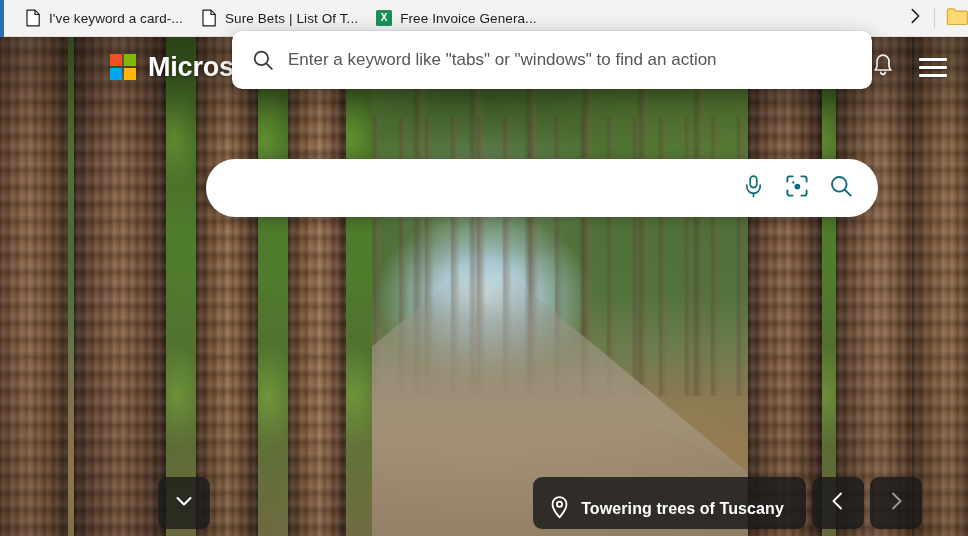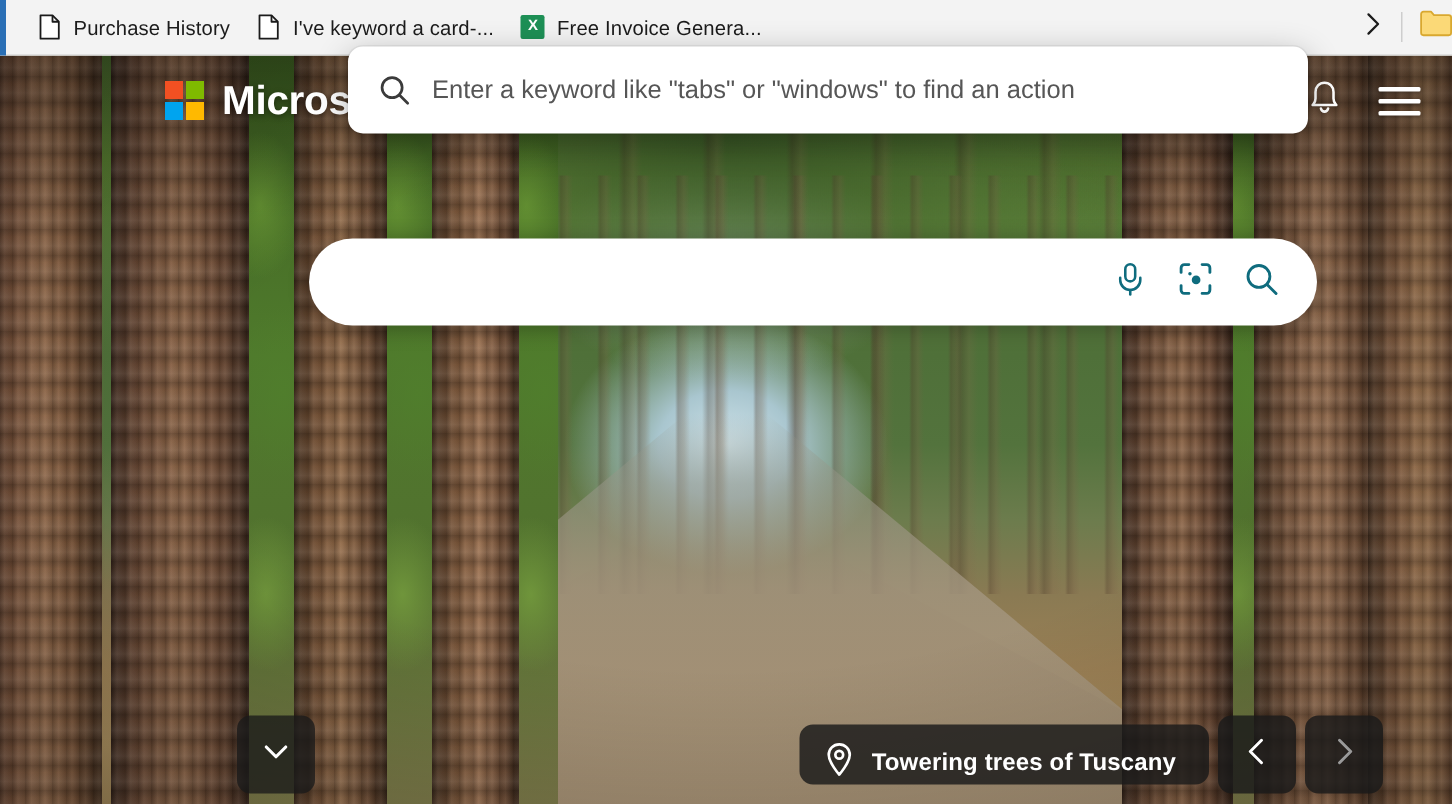--- a/index.html
+++ b/index.html
@@ -427,21 +427,21 @@
   .caption-group {
     position: absolute;
     right: 46px;
     bottom: 7px;
     display: flex;
     align-items: center;
     gap: 6px;
     z-index: 18;
   }
   .caption-pill {
-    height: 40px;
+    height: 52px;
     background: rgba(26,26,26,0.82);
     border-radius: 9px;
     display: flex;
     align-items: center;
     padding: 12px 22px 0 16px;
   }
   .caption-text {
     color: #ffffff;
     font-size: 16px;
     font-weight: 600;
@@ -586,41 +586,41 @@
       </div>
     </div>
 
   </div>
 
   <div class="bookmarks-bar">
     <div class="bar-accent"></div>
 
     <div style="width:16px;flex:0 0 auto;"></div>
 
-    <div class="bm">
-      <span class="ico-doc">
-        <svg width="16" height="18" viewBox="0 0 16 18" fill="none">
-          <path d="M2 1.2h8l4.2 4.2v11.4H2z" fill="#ffffff" stroke="#1b1b1b" stroke-width="1.2" stroke-linejoin="round"></path>
-          <path d="M10 1.2v4.3h4.2" stroke="#1b1b1b" stroke-width="1.2" stroke-linejoin="round"></path>
-        </svg>
-      </span>
-      <span class="bm-label">Purchase History</span>
-    </div>
 
 
     <div class="bm">
       <span class="ico-doc">
         <svg width="16" height="18" viewBox="0 0 16 18" fill="none">
           <path d="M2 1.2h8l4.2 4.2v11.4H2z" fill="#ffffff" stroke="#1b1b1b" stroke-width="1.2" stroke-linejoin="round"></path>
           <path d="M10 1.2v4.3h4.2" stroke="#1b1b1b" stroke-width="1.2" stroke-linejoin="round"></path>
         </svg>
       </span>
       <span class="bm-label">I've keyword a card-...</span>
     </div>
 
+    <div class="bm">
+      <span class="ico-doc">
+        <svg width="16" height="18" viewBox="0 0 16 18" fill="none">
+          <path d="M2 1.2h8l4.2 4.2v11.4H2z" fill="#ffffff" stroke="#1b1b1b" stroke-width="1.2" stroke-linejoin="round"></path>
+          <path d="M10 1.2v4.3h4.2" stroke="#1b1b1b" stroke-width="1.2" stroke-linejoin="round"></path>
+        </svg>
+      </span>
+      <span class="bm-label">Sure Bets | List Of T...</span>
+    </div>
 
     <div class="bm">
       <span class="ico-xls">
         <span>X</span>
       </span>
       <span class="bm-label">Free Invoice Genera...</span>
     </div>
 
     <div class="bar-right">
       <div class="overflow-btn">

